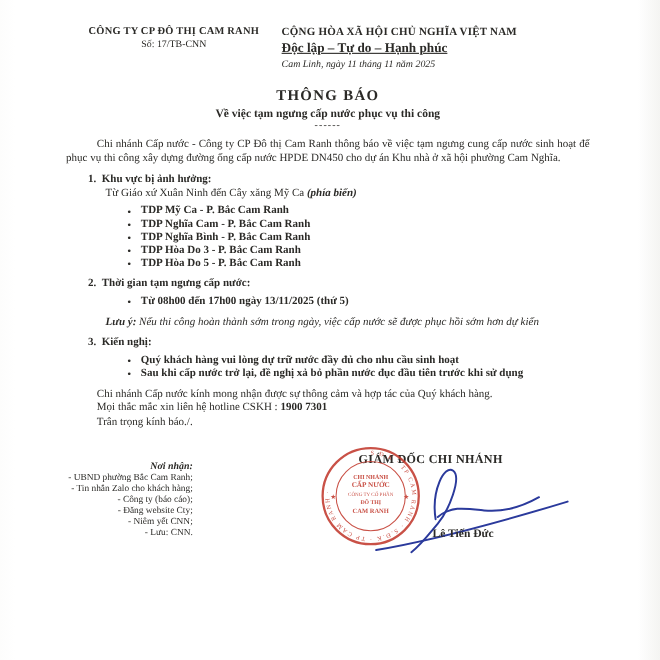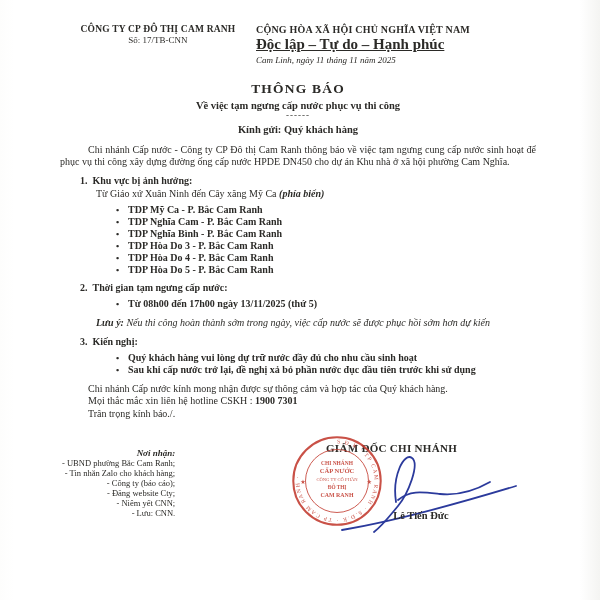--- a/index.html
+++ b/index.html
@@ -9,21 +9,21 @@
   .content{position:absolute;left:60px;top:24px;width:476px;}
 
   
   .hdr{display:flex;align-items:flex-start;}
   .hdr-left{width:196px;text-align:center;}
   .hdr-right{flex:1;text-align:left;}
   .h-company{font-size:9.5px;font-weight:bold;letter-spacing:.2px;}
   .h-branch{font-size:9px;font-weight:bold;text-decoration:underline;margin-top:1px;}
   .h-number{font-size:9px;margin-top:1px;}
   .n-title{font-size:10px;font-weight:bold;letter-spacing:.2px;}
-  .n-motto{font-size:15px;font-weight:bold;text-decoration:underline;margin-top:1px;}
+  .n-motto{font-size:12px;font-weight:bold;text-decoration:underline;margin-top:1px;}
   .n-date{font-size:9px;font-style:italic;margin-top:2px;}
 
   
   .titleblock{text-align:center;margin-top:16px;}
   .doc-title{font-size:13.5px;font-weight:bold;letter-spacing:1.2px;}
   .doc-subtitle{font-size:10.5px;font-weight:bold;margin-top:3px;}
   .doc-divider{font-size:9px;letter-spacing:1px;line-height:8px;}
   .doc-salutation{font-size:10.5px;font-weight:bold;margin-top:5px;}
 
   
@@ -68,38 +68,36 @@
         <div class="n-title">CỘNG HÒA XÃ HỘI CHỦ NGHĨA VIỆT NAM</div>
         <div class="n-motto">Độc lập – Tự do – Hạnh phúc</div>
         <div class="n-date">Cam Linh, ngày 11 tháng 11 năm 2025</div>
       </div>
     </div>
 
     <div class="titleblock">
       <div class="doc-title">THÔNG BÁO</div>
       <div class="doc-subtitle">Về việc tạm ngưng cấp nước phục vụ thi công</div>
       <div class="doc-divider">------</div>
-      <div class="doc-salutation">Kính gửi: Quý khách hàng</div>
     </div>
 
     <div class="body">
       <p class="intro">Chi nhánh Cấp nước - Công ty CP Đô thị Cam Ranh thông báo về việc tạm ngưng cung cấp nước sinh hoạt để phục vụ thi công xây dựng đường ống cấp nước HPDE DN450 cho dự án Khu nhà ở xã hội phường Cam Nghĩa.</p>
 
       <div class="sec-head">
         <span class="num">1.</span><span>Khu vực bị ảnh hưởng:</span>
       </div>
       <div class="scope">
         <span>Từ Giáo xứ Xuân Ninh đến Cây xăng Mỹ Ca </span><span class="note">(phía biển)</span>
       </div>
       <ul class="blt">
         <li>TDP Mỹ Ca - P. Bắc Cam Ranh</li>
         <li>TDP Nghĩa Cam - P. Bắc Cam Ranh</li>
         <li>TDP Nghĩa Bình - P. Bắc Cam Ranh</li>
         <li>TDP Hòa Do 3 - P. Bắc Cam Ranh</li>
-        <li>TDP Hòa Do 4 - P. Bắc Cam Ranh</li>
         <li>TDP Hòa Do 5 - P. Bắc Cam Ranh</li>
       </ul>
 
       <div class="sec-head">
         <span class="num">2.</span><span>Thời gian tạm ngưng cấp nước:</span>
       </div>
       <ul class="blt bold">
         <li>Từ 08h00 đến 17h00 ngày 13/11/2025 (thứ 5)</li>
       </ul>
       <div class="notice">

